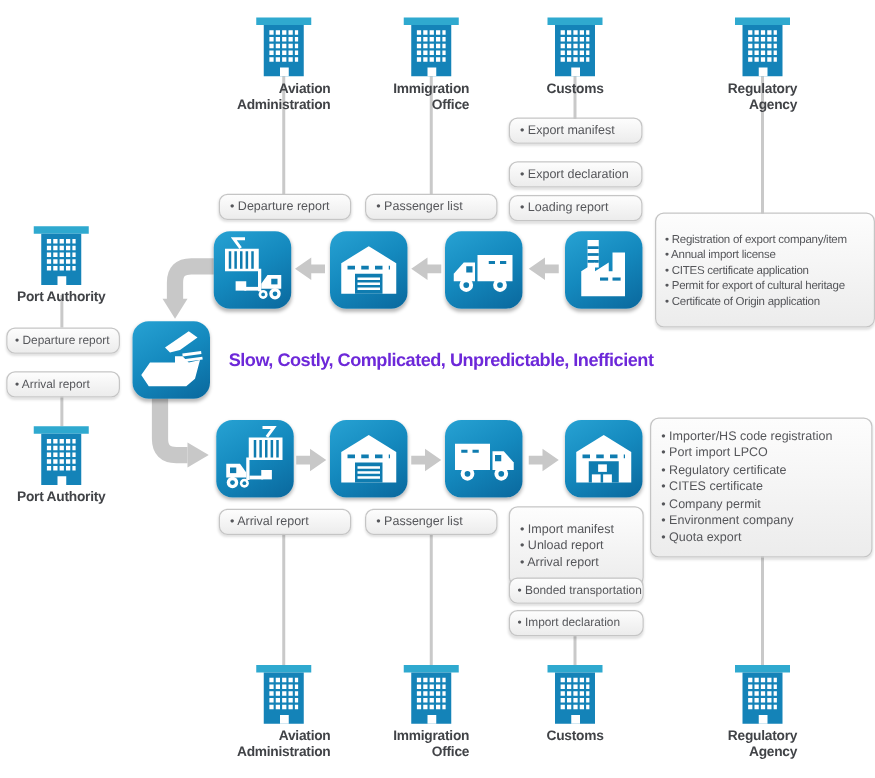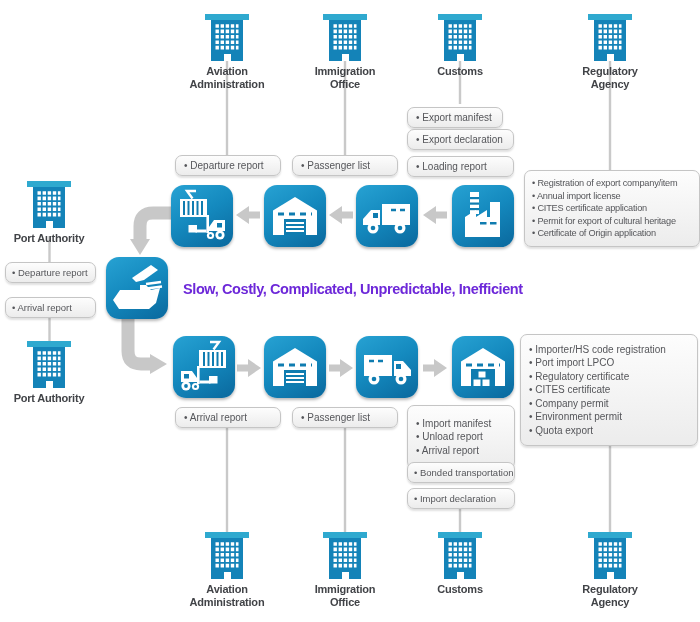--- a/index.html
+++ b/index.html
@@ -4,21 +4,21 @@
 <style>
   html,body{margin:0;padding:0;background:#fff;}
   .canvas{position:relative;width:700px;height:622px;background:#ffffff;
           font-family:"Liberation Sans",sans-serif;overflow:hidden;}
   .overlay{position:absolute;left:0;top:0;width:700px;height:622px;}
 
   
   .agency{position:absolute;width:130px;display:flex;flex-direction:column;align-items:center;}
   .agency .bld{width:46px;height:50px;display:block;}
   .agency-label{margin-top:2px;font-size:11px;font-weight:bold;color:#414347;
-                text-align:center;line-height:12.5px;white-space:pre-line;letter-spacing:-0.2px;}
+                text-align:right;line-height:12.5px;white-space:pre-line;letter-spacing:-0.2px;}
 
   
   .tile{position:absolute;width:62px;height:62px;border-radius:13px;
         background:linear-gradient(150deg,#27a2d3 0%,#1489be 48%,#0a689d 100%);
         box-shadow:0 2px 3px rgba(0,0,0,.28);}
   .tile svg{width:100%;height:100%;display:block;}
 
   
   .doc-box{position:absolute;background:linear-gradient(#fdfdfd,#ececec);
            border:1.5px solid #c5c5c5;border-radius:7px;box-sizing:border-box;
@@ -284,31 +284,31 @@
   </div>
 
   <div class="slogan">Slow, Costly, Complicated, Unpredictable, Inefficient</div>
 
   <div class="doc-box h21" style="left:175px;top:155px;width:106px">
     <div class="li">Departure report</div>
   </div>
   <div class="doc-box h21" style="left:292px;top:155px;width:106px">
     <div class="li">Passenger list</div>
   </div>
-  <div class="doc-box h21" style="left:407px;top:107px;width:96px">
+  <div class="doc-box h21" style="left:407px;top:94px;width:107px">
     <div class="li">Export manifest</div>
   </div>
   <div class="doc-box h21" style="left:407px;top:129px;width:107px">
     <div class="li">Export declaration</div>
   </div>
   <div class="doc-box h21" style="left:407px;top:156px;width:107px">
     <div class="li">Loading report</div>
   </div>
 
-  <div class="doc-box tiny" style="left:524px;top:170px;width:176px;height:77px">
+  <div class="doc-box tiny" style="left:524px;top:170px;width:176px;height:92px">
     <div class="li">Registration of export company/item</div>
     <div class="li">Annual import license</div>
     <div class="li">CITES certificate application</div>
     <div class="li">Permit for export of cultural heritage</div>
     <div class="li">Certificate of Origin application</div>
   </div>
 
   <div class="doc-box h21 small" style="left:5px;top:262px;width:91px">
     <div class="li">Departure report</div>
   </div>
@@ -333,17 +333,17 @@
   <div class="doc-box h21 small" style="left:407px;top:488px;width:108px">
     <div class="li">Import declaration</div>
   </div>
 
   <div class="doc-box mid" style="left:520px;top:334px;width:178px;height:112px">
     <div class="li">Importer/HS code registration</div>
     <div class="li">Port import LPCO</div>
     <div class="li">Regulatory certificate</div>
     <div class="li">CITES certificate</div>
     <div class="li">Company permit</div>
-    <div class="li">Environment permit</div>
+    <div class="li">Environment company</div>
     <div class="li">Quota export</div>
   </div>
 
 </div>
 
 </body></html>

